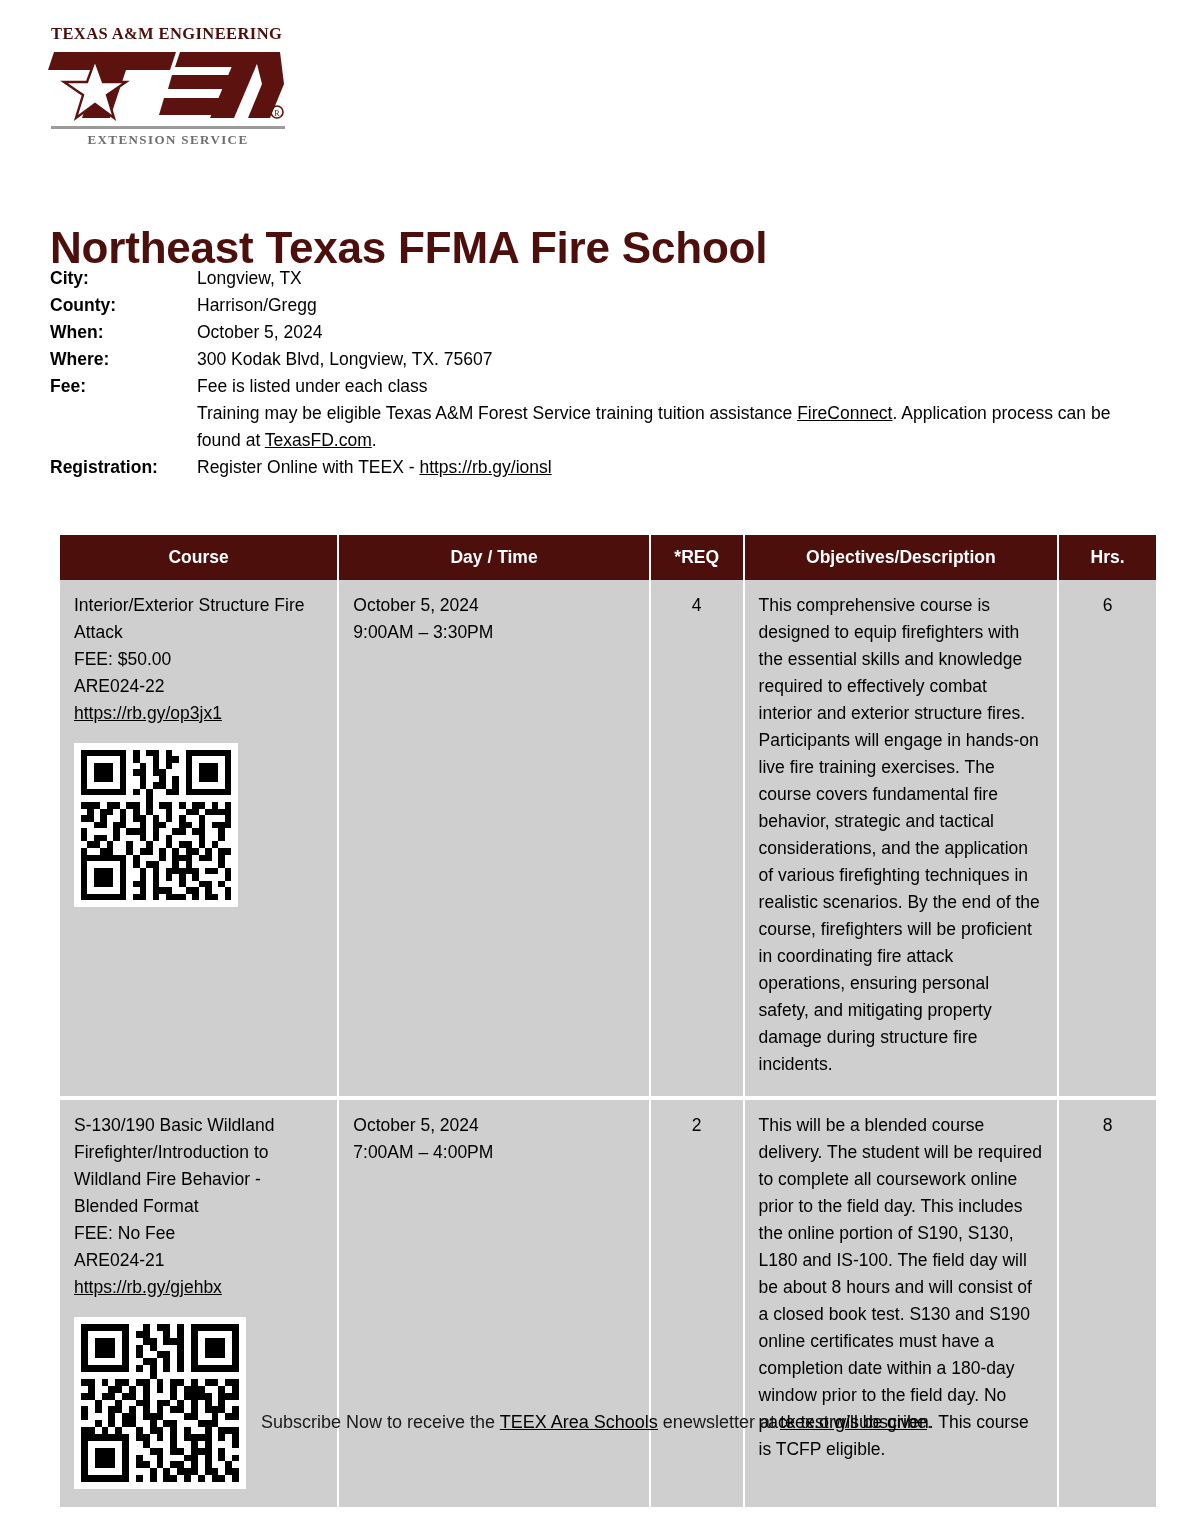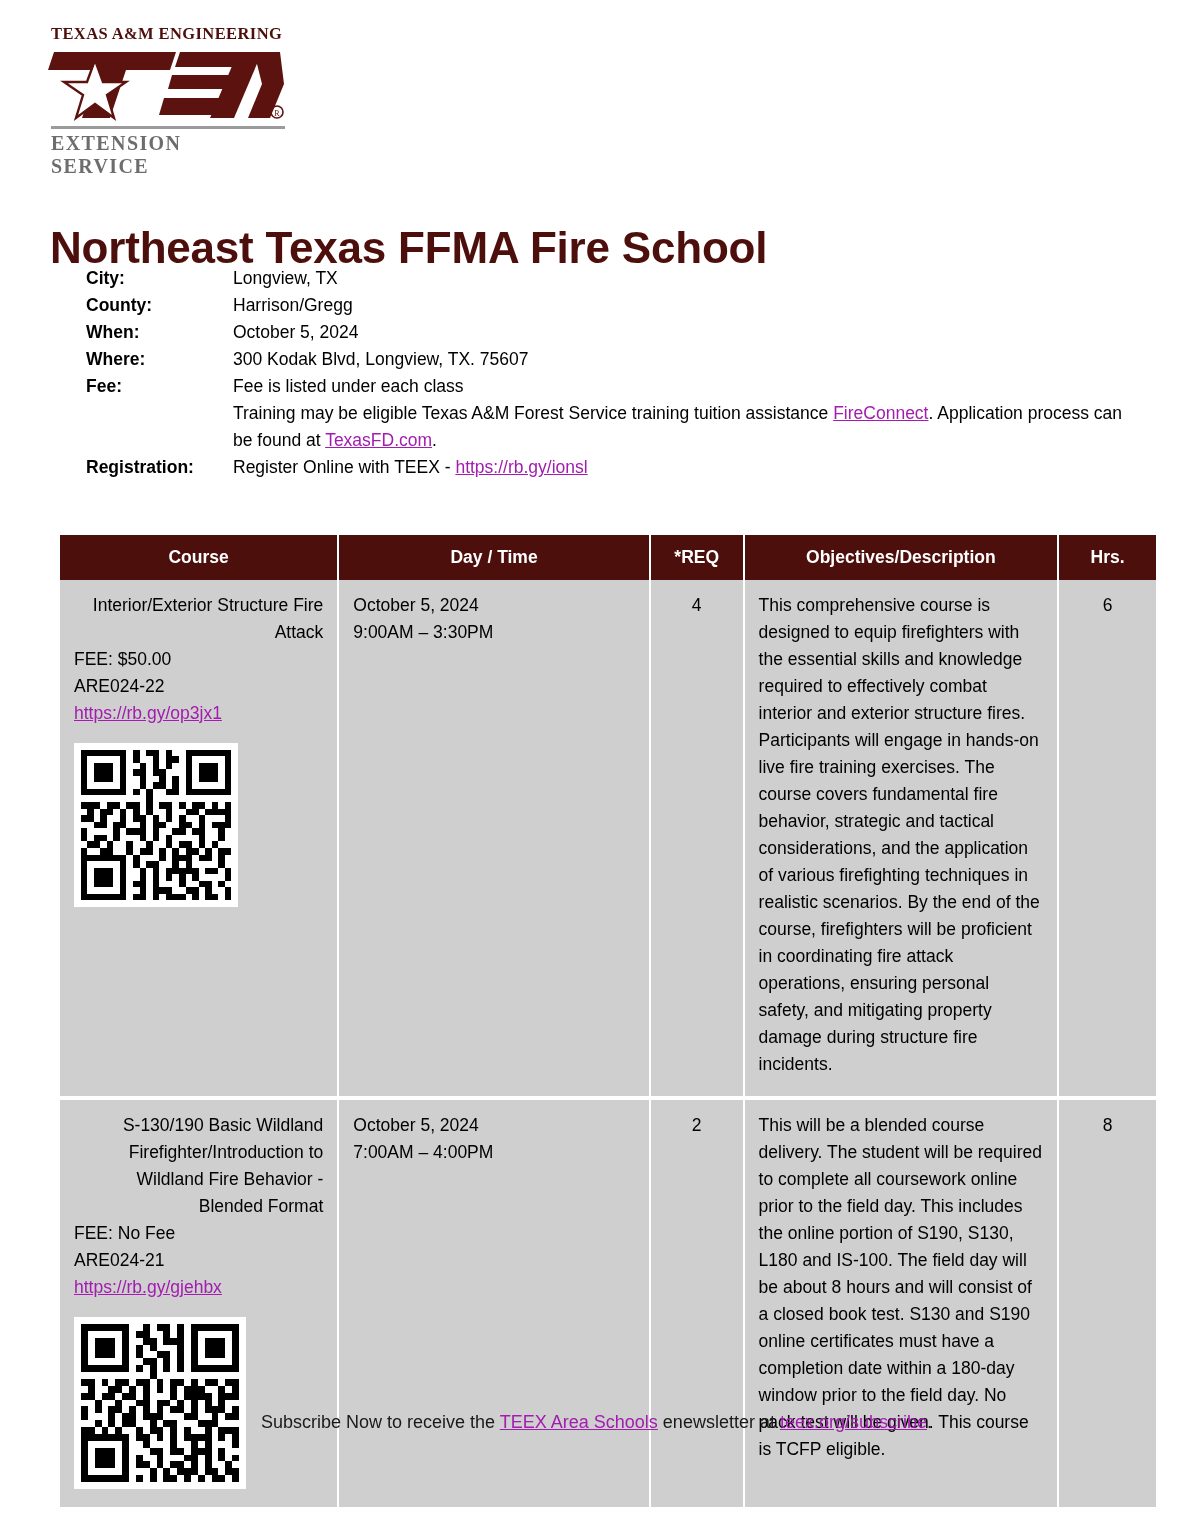--- a/index.html
+++ b/index.html
@@ -39,25 +39,26 @@
   }
   .logo-mark svg { display:block; }
   .logo-rule {
     width: 234px;
     height: 3px;
     background: #9b9b9b;
     margin: 2px 0 3px 3px;
   }
   .logo-bottom-text {
     font-family: "Liberation Serif", serif;
-    font-size: 20px;
+    font-size: 13px;
     font-weight: 700;
     letter-spacing: 1.4px;
     color: #6d6d6d;
     text-transform: uppercase;
+    text-align: center;
     width: 234px;
     margin-left: 3px;
   }
 
   
   .page-title {
     position: absolute;
     left: 50px;
     top: 194px;
     font-size: 44px;
@@ -68,30 +69,30 @@
 
   
   .info-block {
     position: absolute;
     left: 50px;
     top: 265px;
     width: 1090px;
     font-size: 17.5px;
     line-height: 27px;
   }
-  .info-row { display: flex; align-items: flex-start; margin-left: 36px; }
+  .info-row { display: flex; align-items: flex-start; }
   .info-label {
     width: 147px;
     flex: 0 0 147px;
     font-weight: 700;
   }
   .info-value { flex: 1 1 auto; }
   .info-value.wrap { max-width: 930px; }
   a.link, .link {
-    color: #a21caf;
+    color: #000000;
     text-decoration: underline;
   }
 
   
   .course-table {
     position: absolute;
     left: 60px;
     top: 535px;
     width: 1096px;
     border-collapse: collapse;
@@ -118,21 +119,21 @@
     border-top: 4px solid #ffffff;
   }
   .course-table tr:first-child td { border-top: none; }
   .course-table td:last-child { border-right: none; }
   .col-course   { width: 276px; }
   .col-daytime  { width: 309px; }
   .col-req      { width: 93px;  }
   .col-obj      { width: 312px; }
   .col-hrs      { width: 97px; margin-left: 48px;  }
   td.center { text-align: center; padding-left: 4px; padding-right: 4px; }
-  .course-name { white-space: pre-line; text-align: right; }
+  .course-name { white-space: pre-line; }
   .course-link { display: inline-block; margin-top: 0px; }
 
   
   .qr {
     margin-top: 16px;
     width: 164px;
     height: 164px;
     display: block;
     background: #ffffff;
   }

